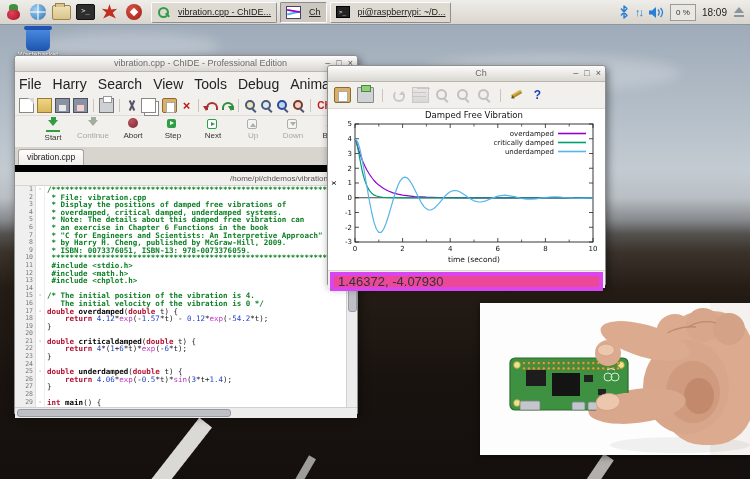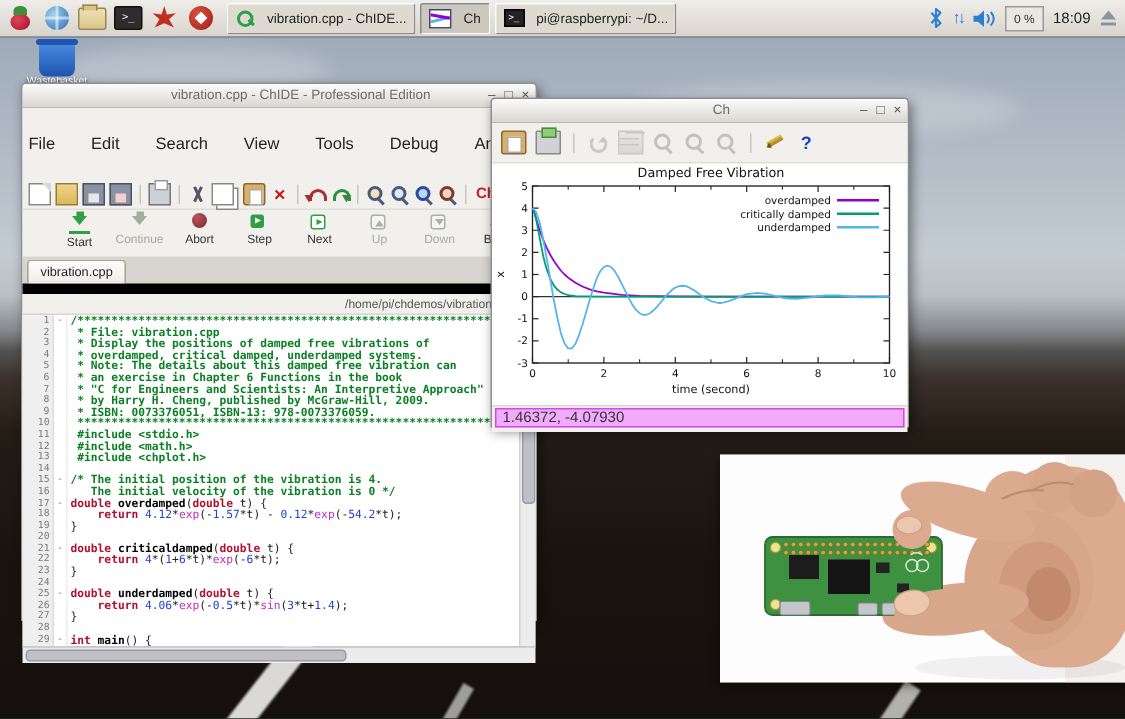--- a/index.html
+++ b/index.html
@@ -13,21 +13,21 @@
   .cloud{position:absolute;border-radius:50%;background:rgba(255,255,255,.22);filter:blur(6px);}
   .stripe{position:absolute;background:rgba(245,245,240,.88);filter:blur(.6px);}
 
   
   .taskbar{position:absolute;left:0;top:0;width:750px;height:25px;
     background:linear-gradient(#efede9,#d9d5cd);border-bottom:1px solid #8a96a3;
     display:flex;align-items:center;padding:0 3px;box-sizing:border-box;gap:3px;z-index:40;}
   .launcher{width:21px;height:21px;display:flex;align-items:center;justify-content:center;flex:0 0 auto;}
   .taskbtn{height:19px;display:flex;align-items:center;gap:8px;background:#dedad2;
     border:1px solid;border-color:#fbfbfa #8d8d8d #8d8d8d #fbfbfa;border-radius:2px;
-    padding:0 5px;font-size:9px;color:#222;max-width:118px;overflow:hidden;white-space:nowrap;flex:0 0 auto;}
+    padding:0 5px;font-size:9px;color:#222;max-width:118px;overflow:hidden;white-space:nowrap;flex:0 0 auto;text-decoration:underline;}
   .taskbtn.pressed{background:#ccc8c0;border-color:#8d8d8d #fbfbfa #fbfbfa #8d8d8d;}
   .tray{margin-left:auto;display:flex;align-items:center;gap:6px;padding-right:2px;}
   .clock{font-size:10px;color:#222;}
   .cpu{width:24px;height:15px;border:1px solid #9a9a9a;background:#e9e7e2;font-size:8px;
     color:#333;display:flex;align-items:center;justify-content:center;}
 
   
   .i-rasp{width:15px;height:16px;position:relative}
   .i-rasp::before{content:"";position:absolute;left:1px;top:5px;width:13px;height:11px;border-radius:50% 50% 46% 46%;background:radial-gradient(circle at 35% 35%,#e0445a,#a41227);}
   .i-rasp::after{content:"";position:absolute;left:3px;top:0;width:9px;height:6px;border-radius:50% 50% 0 0;background:#3f8f3b;}
@@ -60,21 +60,21 @@
   
   .win{position:absolute;background:#f2f0ec;border:1px solid #8f8f8f;border-radius:3px 3px 0 0;
     box-shadow:2px 3px 8px rgba(0,0,0,.45);}
   .titlebar{height:15px;background:linear-gradient(#fcfcfb,#dad7d1);border-bottom:1px solid #b9b6b0;
     position:relative;text-align:center;font-size:9px;color:#6b6b6b;line-height:15px;border-radius:3px 3px 0 0;padding-left:29px;}
   .winctl{position:absolute;right:4px;top:0;display:flex;gap:6px;font-size:9px;color:#555;line-height:15px;}
   .winctl span{cursor:default}
 
   
   #chide{left:14px;top:55px;width:342px;height:357px;z-index:2;}
-  .menubar{height:15px;display:flex;align-items:center;padding:16px 4px;gap:24px;font-size:11px;color:#222;background:#f2f0ec;white-space:nowrap;overflow:hidden;}
+  .menubar{height:15px;display:flex;align-items:center;padding:4px 4px;gap:11px;font-size:14px;color:#222;background:#f2f0ec;white-space:nowrap;overflow:hidden;}
   .toolbar1{height:20px;display:flex;align-items:center;gap:3px;padding:0 4px;background:#f2f0ec;border-bottom:1px solid #e0ddd8;}
   .tsep{width:1px;height:13px;background:#c9c6c0;margin:0 2px;flex:0 0 auto;}
   .ti{width:13px;height:13px;position:relative;flex:0 0 auto;}
   .ti-new{background:#fff;border:1px solid #888;}
   .ti-new::after{content:"";position:absolute;right:-1px;top:-1px;border:3px solid;border-color:#d8d8d8 #d8d8d8 transparent transparent;}
   .ti-open{background:linear-gradient(#f0d488,#d8b85a);border:1px solid #9a7c2c;}
   .ti-save{background:#8a92a2;border:1px solid #4a5262;}
   .ti-save::after{content:"";position:absolute;left:3px;top:6px;width:7px;height:6px;background:#e8e8e8;}
   .ti-saveas{background:#8a92a2;border:1px solid #4a5262;}
   .ti-saveas::after{content:"";position:absolute;left:3px;top:6px;width:7px;height:6px;background:#f3d0d0;}
@@ -158,21 +158,21 @@
   .ci-refresh::after{content:"";position:absolute;left:8px;top:0;border:3px solid transparent;border-bottom:4px solid #999;}
   .ci-grid{background:linear-gradient(#ddd,#bbb);border:1px solid #999;}
   .ci-grid::after{content:"";position:absolute;left:0;top:4px;width:13px;height:1px;background:#999;box-shadow:0 4px 0 #999,4px -4px 0 #999;}
   .cmag::before{content:"";position:absolute;left:1px;top:1px;width:7px;height:7px;border:2px solid #8a8a8a;border-radius:50%;background:#eee;}
   .cmag::after{content:"";position:absolute;left:10px;top:10px;width:5px;height:2px;background:#8a8a8a;transform:rotate(45deg);transform-origin:0 0;}
   .ci-pen::before{content:"";position:absolute;left:2px;top:4px;width:11px;height:4px;background:linear-gradient(#e8c85a,#a07c20);transform:rotate(-30deg);}
   .ci-pen::after{content:"";position:absolute;left:0;top:8px;border:2px solid transparent;border-right:3px solid #6a5212;transform:rotate(-30deg);}
   .ci-help{color:#1a3fbf;font-weight:bold;font-size:12px;line-height:14px;text-align:center;}
   .chartarea{height:161px;background:#fff;}
   .chstatus{height:15px;background:#f2f0ec;border-top:1px solid #ddd9d3;padding:1px 2px;}
-  .chstatus .field{height:11px;border:1px solid #d946ef;background:#f0abfc;font-size:10px;color:#333;line-height:11px;padding-left:4px;}
+  .chstatus .field{height:11px;border:4px solid #d946ef;background:#ec4899;font-size:13px;color:#333;line-height:11px;padding-left:4px;}
 
   
   .photo{position:absolute;left:480px;top:303px;width:270px;height:152px;background:#fff;
     box-shadow:0 2px 6px rgba(0,0,0,.5);z-index:1;overflow:hidden;}
 </style>
 </head>
 <body>
 
 <div id="screen">
 
@@ -193,21 +193,21 @@
     <div class="titlebar">
       <span>vibration.cpp - ChIDE - Professional Edition</span>
       <span class="winctl">
         <span>–</span>
         <span>□</span>
         <span>×</span>
       </span>
     </div>
     <div class="menubar" id="chide-menubar">
         <span>File</span>
-        <span>Edit</span>
+        <span>Harry</span>
         <span>Search</span>
         <span>View</span>
         <span>Tools</span>
         <span>Debug</span>
         <span>Animate</span>
         <span>Options</span>
         <span>Language</span>
         <span>Buffers</span>
       </div>
     <div class="toolbar1" id="chide-toolbar1">

